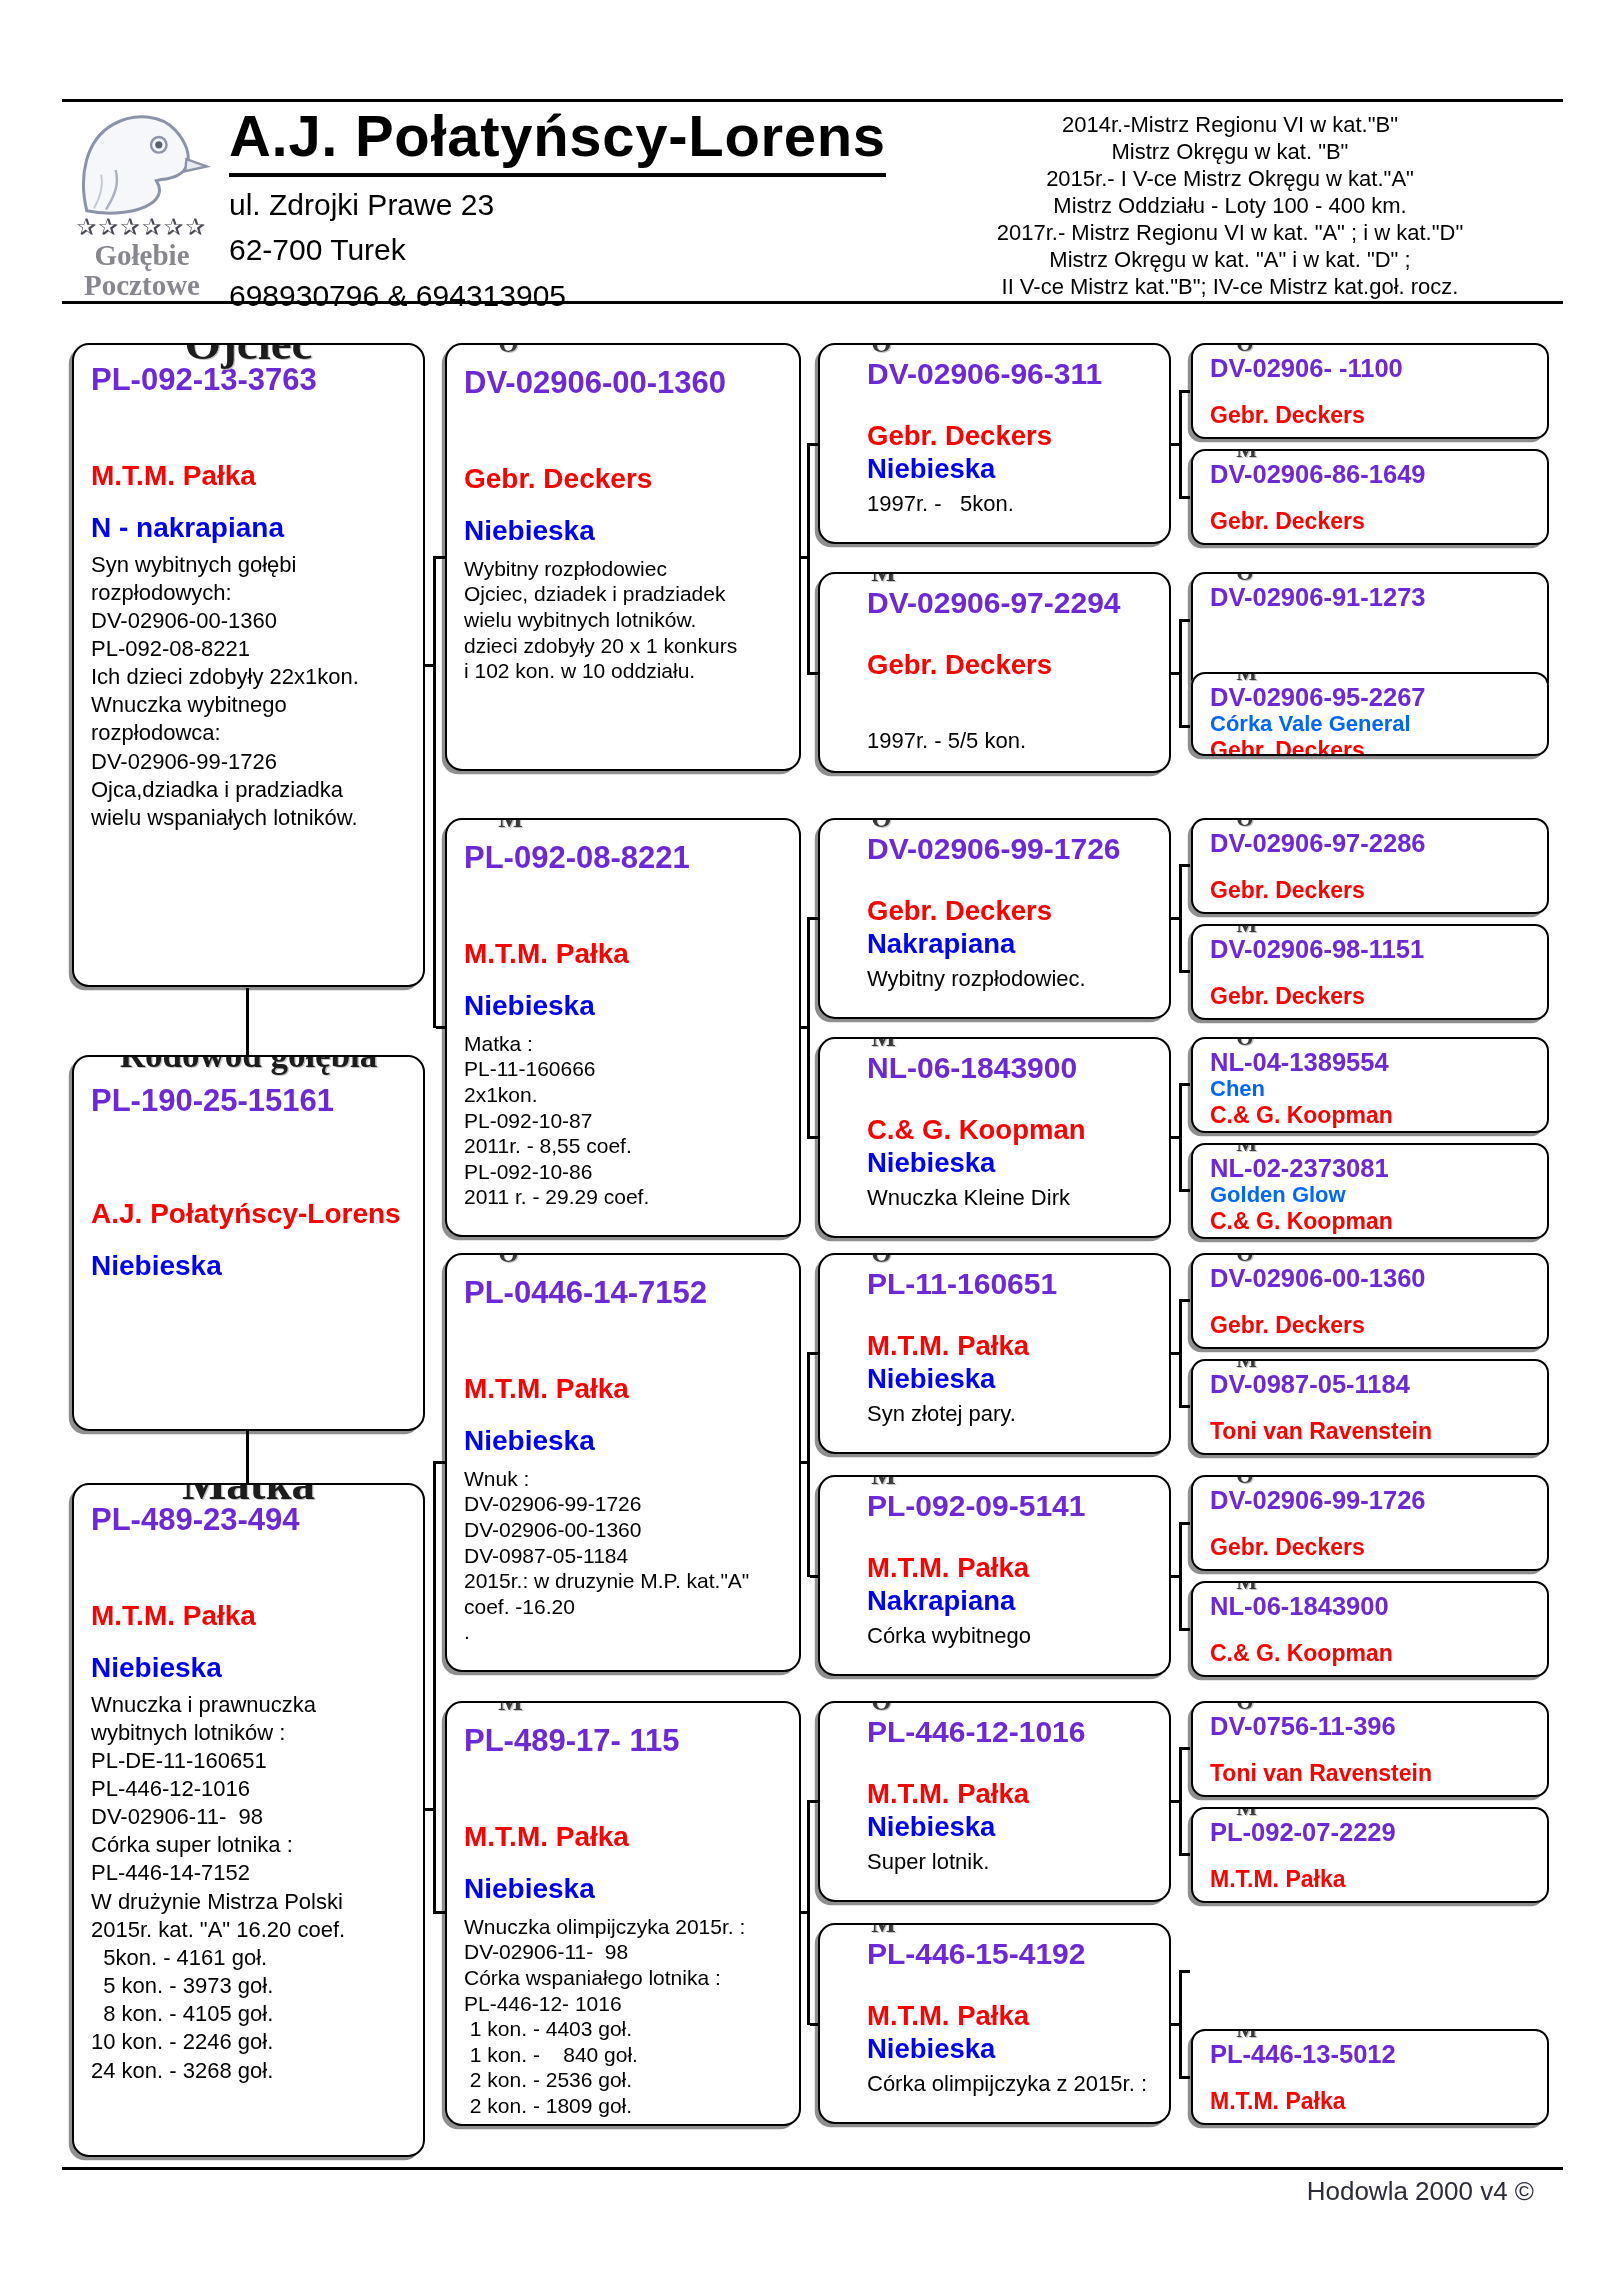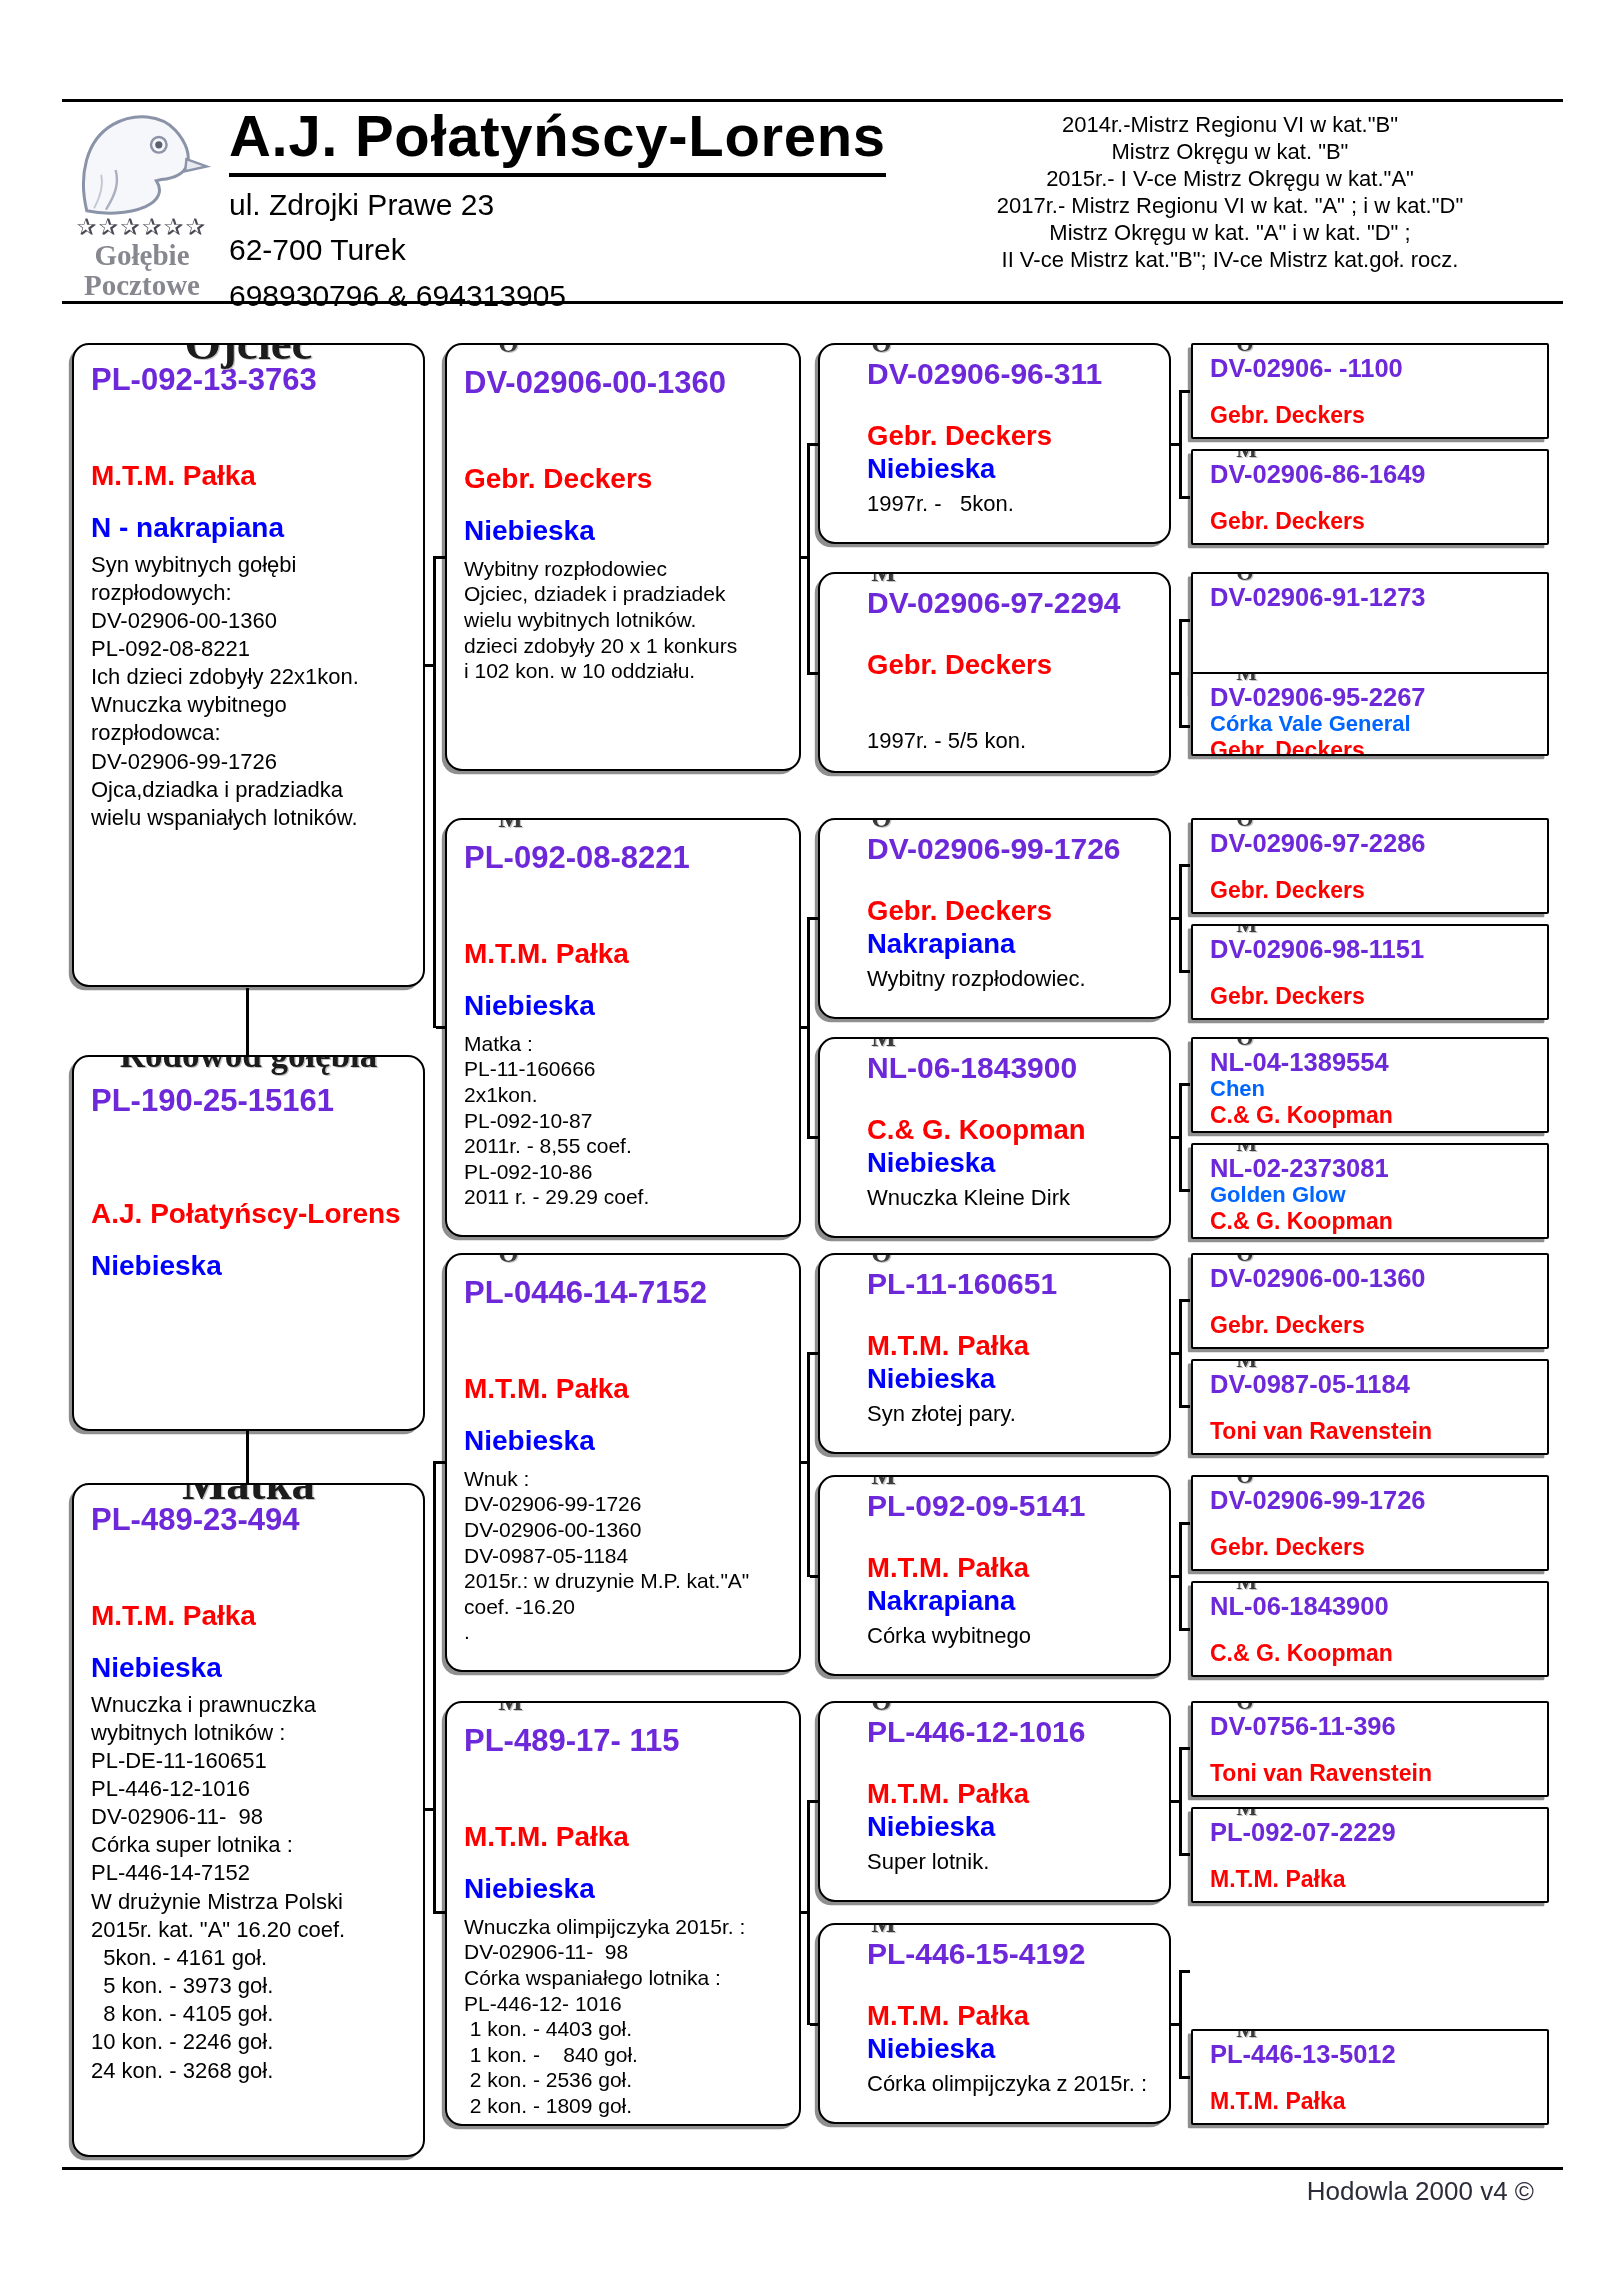--- a/index.html
+++ b/index.html
@@ -17,21 +17,21 @@
   .addr{font-size:30px;line-height:1.22;margin-top:9.2px;}
   .ach{position:absolute;left:916px;top:111px;width:628px;text-align:center;
        font-size:22px;line-height:27px;}
   
   .pbox{position:absolute;background:#fff;border:2.6px solid #000;border-radius:17px;
         box-shadow:-3.9px 3.9px 0 -0.7px #8f8f8f;box-sizing:border-box;overflow:hidden;
         padding:0 6.5px 0 17px;}
   .cA{left:72px;width:353px;}
   .cB{left:445px;width:356px;}
   .cC{left:818px;width:353px;padding-left:47px;}
-  .cD{left:1191px;width:358px;border-radius:2px;}
+  .cD{left:1191px;width:358px;border-radius:14px;}
   .tag,.title{position:absolute;top:0;transform:translateY(-54%);background:#fff;
         font-family:"Liberation Serif","DejaVu Serif",serif;font-weight:bold;line-height:1;
         color:#3a3a3a;padding:0 9.2px;text-shadow:1.3px 1.3px 0 #c4c4c4;}
   .tag{left:42px;font-size:26px;}
   .cD .tag{left:34px;font-size:22px;}
   .title{left:50%;transform:translate(-50%,-54%);color:#1c1c1c;padding:0 14.4px;white-space:nowrap;}
   .title.big{font-size:47px;}
   .title.mid{font-size:35px;}
   .ring{color:#6d28d9;font-weight:bold;}
   .breeder{color:#FF0000;font-weight:bold;}
@@ -87,20 +87,21 @@
     <h1 class="loftname">A.J. Połatyńscy-Lorens</h1>
     <div class="addr">ul. Zdrojki Prawe 23</div>
     <div class="addr">62-700 Turek</div>
     <div class="addr">698930796  &amp;   694313905</div>
   </div>
 
   <div class="ach">
     <div>2014r.-Mistrz Regionu VI w kat."B"</div>
     <div>Mistrz Okręgu w kat. "B"</div>
     <div>2015r.- I V-ce Mistrz Okręgu w kat."A"</div>
+    <div>Mistrz Oddziału - Loty  100 - 400 km.</div>
     <div>2017r.- Mistrz Regionu VI w kat. "A" ; i w kat."D"</div>
     <div>Mistrz Okręgu w kat. "A" i w kat. "D" ;</div>
     <div>II V-ce Mistrz kat."B"; IV-ce Mistrz kat.goł. rocz.</div>
   </div>
 
   <section class="pbox cA" style="top:343px;height:644px">
     <span class="title big">Ojciec</span>
     <div class="ring">PL-092-13-3763</div>
     <div class="breeder">M.T.M. Pałka</div>
     <div class="colorline">N - nakrapiana</div>

